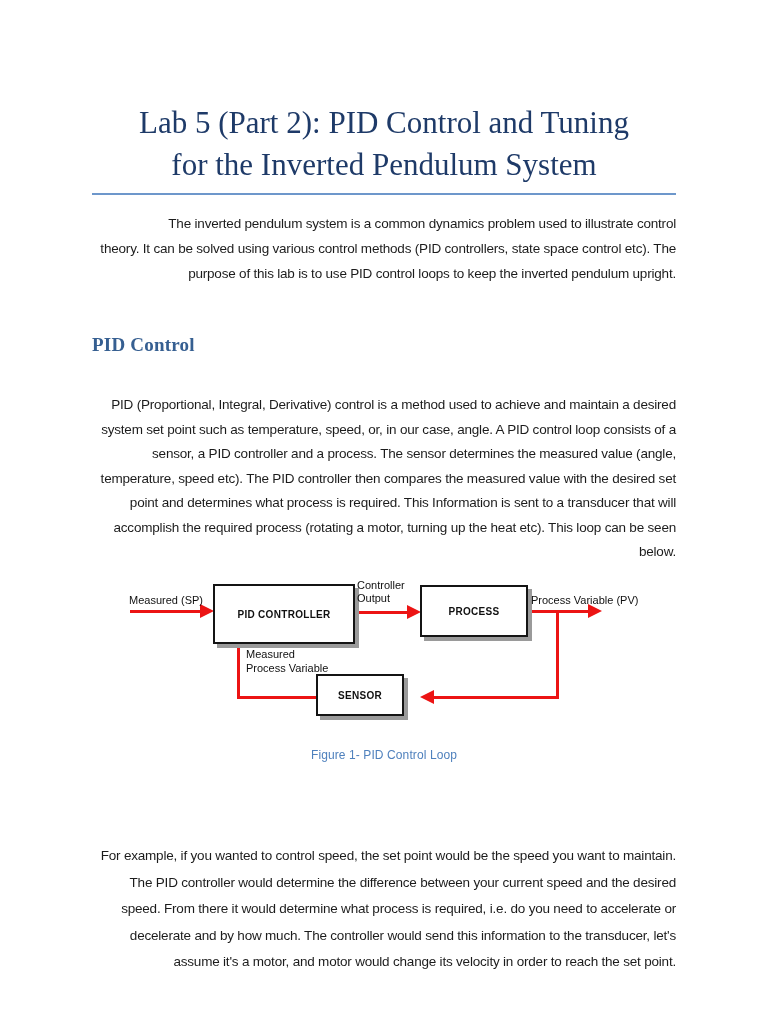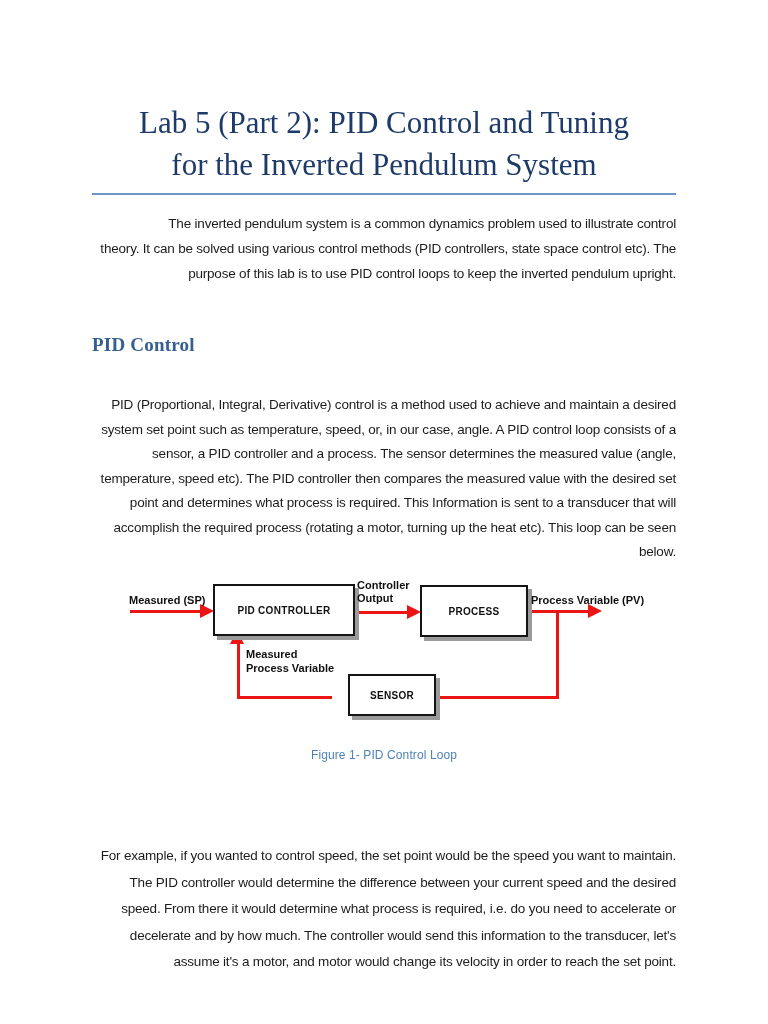--- a/index.html
+++ b/index.html
@@ -30,42 +30,42 @@
     font-family:"Liberation Serif",serif;font-weight:bold;font-size:19px;
     color:var(--heading);letter-spacing:0.2px;
   }
   
   .dbox{
     position:absolute;background:#ffffff;border:2px solid var(--box_border);
     box-shadow:4px 4px 0 var(--box_shadow);display:flex;align-items:center;
     justify-content:center;font-size:10px;font-weight:bold;letter-spacing:0.3px;
     color:#101010;z-index:2;
   }
-  .box-controller{left:213px;top:568px;width:142px;height:52px;}
+  .box-controller{left:213px;top:568px;width:142px;height:60px;}
   .box-process{left:420px;top:569px;width:108px;height:52px;}
-  .box-sensor{left:348px;top:658px;width:88px;height:42px;}
+  .box-sensor{left:316px;top:658px;width:88px;height:42px;}
   .rline{position:absolute;background:var(--arrow);z-index:1;}
   .rhead{position:absolute;width:0;height:0;z-index:1;}
   .rhead.right{border-top:7.5px solid transparent;border-bottom:7.5px solid transparent;border-left:14px solid var(--arrow);}
   .rhead.left{border-top:7.5px solid transparent;border-bottom:7.5px solid transparent;border-right:14px solid var(--arrow);}
   .rhead.up{border-left:7.5px solid transparent;border-right:7.5px solid transparent;border-bottom:14px solid var(--arrow);}
   .ln-sp{left:130px;top:594px;width:74px;height:3px;}
   .hd-sp{left:200px;top:588px;}
   .ln-co{left:355px;top:595px;width:54px;height:3px;}
   .hd-co{left:407px;top:589px;}
   .ln-pv{left:528px;top:594px;width:62px;height:3px;}
   .hd-pv{left:588px;top:588px;}
   .ln-drop{left:556px;top:595px;width:3px;height:88px;}
   .ln-tosensor{left:432px;top:680px;width:127px;height:3px;}
   .hd-tosensor{left:420px;top:674px;}
   .ln-fromsensor{left:238px;top:680px;width:94px;height:3px;}
   .ln-up{left:237px;top:628px;width:3px;height:55px;}
   .hd-up{left:230px;top:614px;}
   .dlabel{
-    position:absolute;font-size:11px;font-weight:bold;color:#101010;
+    position:absolute;font-size:11px;font-weight:normal;color:#101010;
     line-height:12.5px;z-index:3;white-space:nowrap;
   }
   .lbl-setpoint{left:129px;top:578px;}
   .lbl-controller-output{left:357px;top:563px;}
   .lbl-pv{left:531px;top:578px;}
   .lbl-measured{left:246px;top:632px;line-height:13.5px;}
   .fig-caption{
     position:absolute;left:92px;top:732px;width:584px;text-align:center;
     font-size:12px;font-weight:normal;color:var(--caption);letter-spacing:0.1px;
   }

